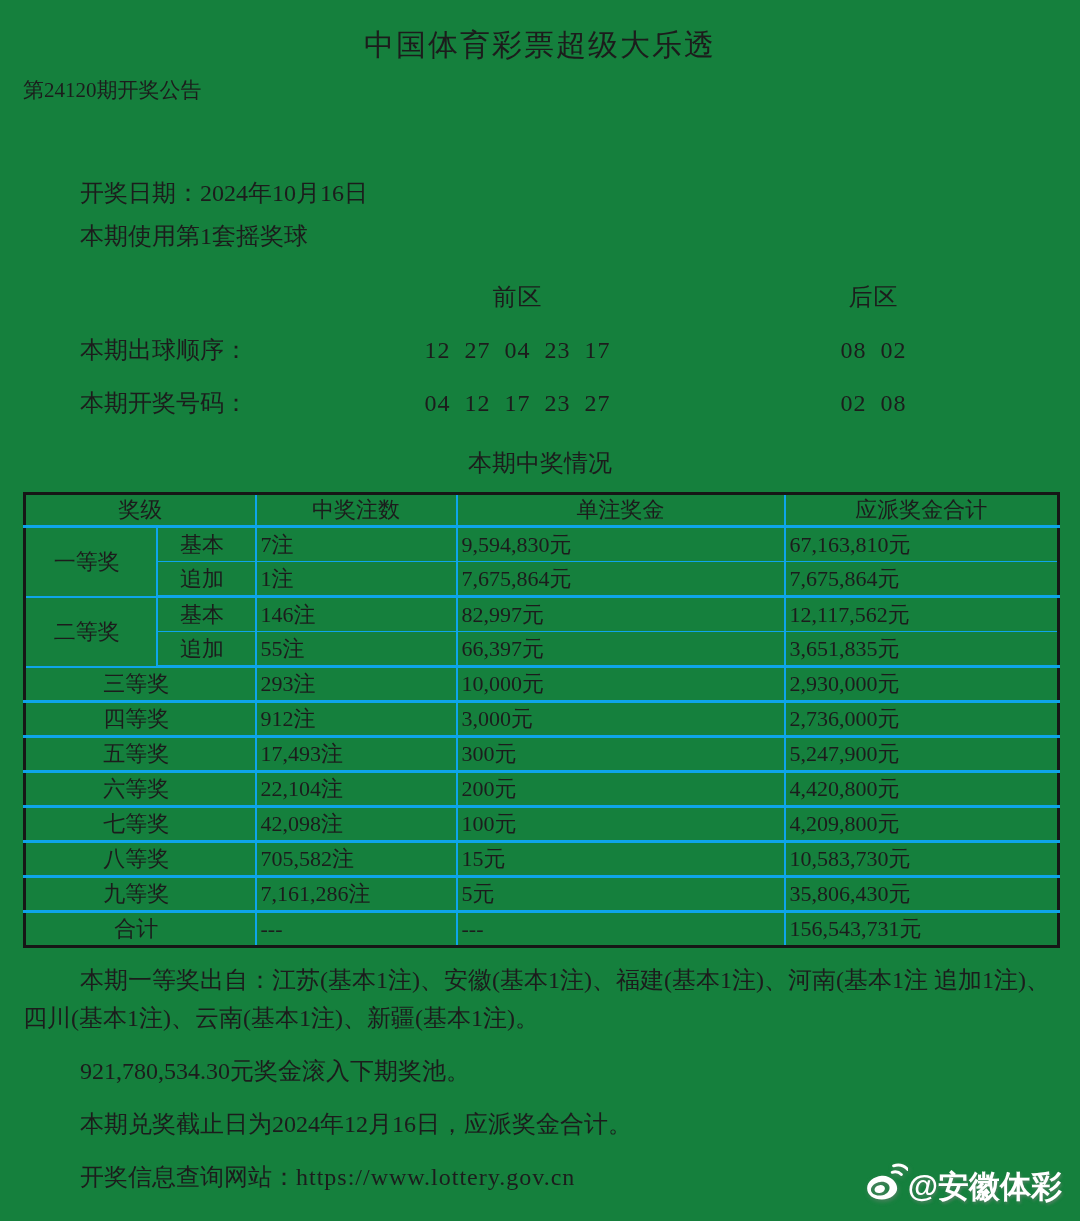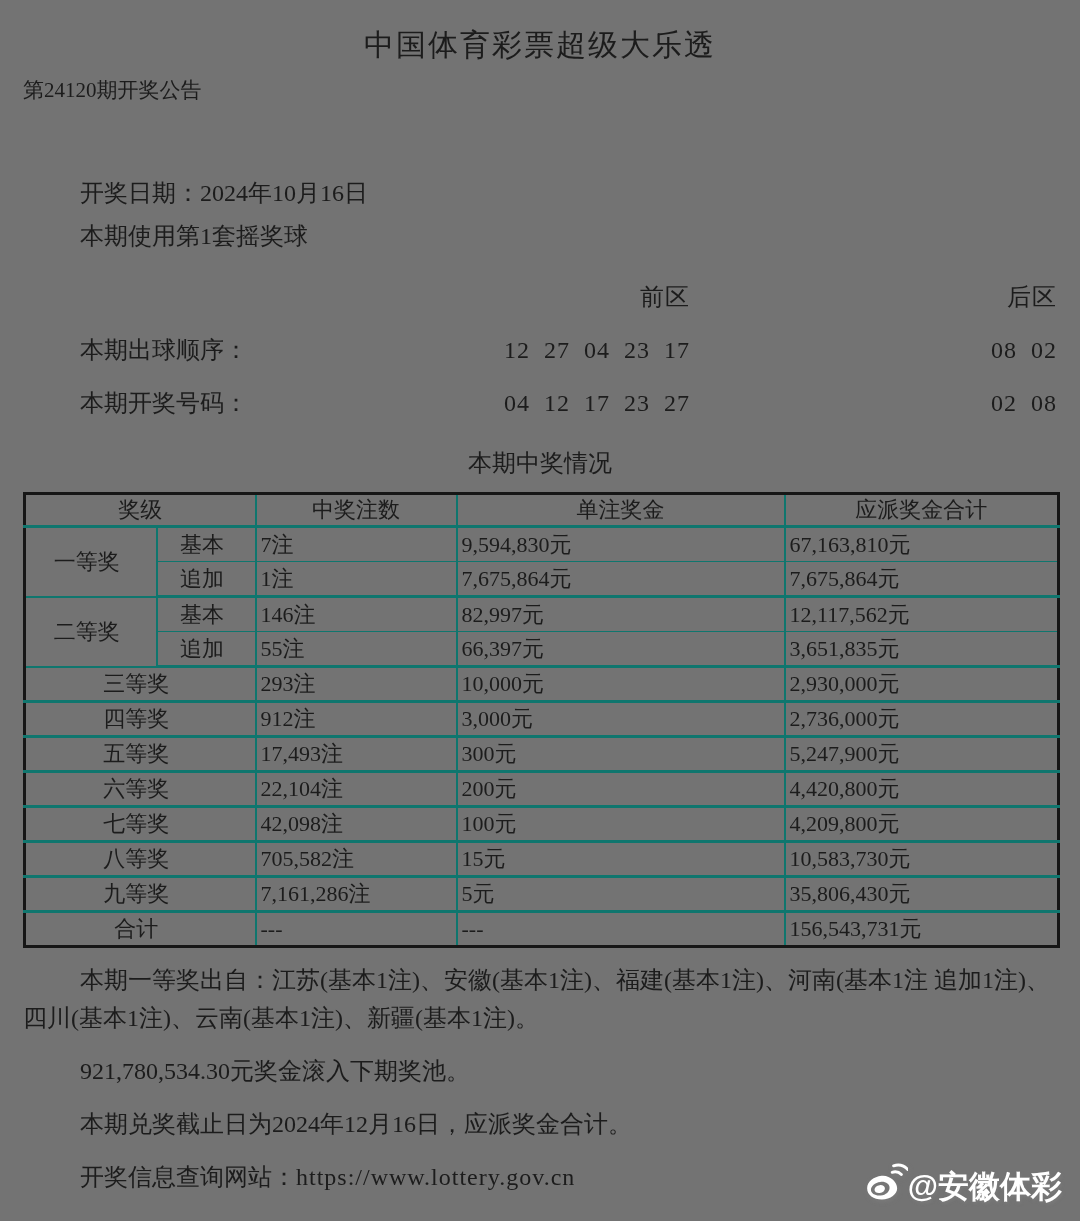--- a/index.html
+++ b/index.html
@@ -2,49 +2,49 @@
 <html><head>
 <meta charset="utf-8">
 <style>
   * { margin:0; padding:0; box-sizing:border-box; }
   html,body { background:#ffffff; }
   body {
     width:1080px; height:1221px;
     font-family:"Liberation Serif","DejaVu Serif",serif;
     color:#1c1c1c;
   }
-  .page { position:relative; width:1080px; height:1221px; overflow:hidden; background:#737373; }
+  .page { position:relative; width:1080px; height:1221px; overflow:hidden; background:#15803d; }
   .doc { padding:26px 23px 0 23px; }
 
   .title {
     text-align:center; font-size:30px; letter-spacing:2px; line-height:38px;
   }
   .subtitle {
     text-align:left; font-size:21px; line-height:28px; margin-top:12px;
   }
 
   .info-block { margin-top:68px; padding-left:57px; }
   .info-line { font-size:24px; line-height:43px; white-space:nowrap; }
 
   .zones { margin-top:22px; }
   .numrow {
     display:grid; grid-template-columns:322px 345px 1fr;
     font-size:24px; line-height:28px; margin-top:25px;
   }
   .numrow .lab { padding-left:57px; white-space:nowrap; }
-  .numrow .front, .numrow .back { text-align:right; word-spacing:7px; letter-spacing:1px; }
+  .numrow .front, .numrow .back { text-align:center; word-spacing:7px; letter-spacing:1px; }
 
   .table-title { text-align:center; font-size:24px; margin-top:30px; }
 
   table.prize {
     width:1034px; margin-top:13px; border-collapse:collapse; table-layout:fixed;
     border:3px solid #161616; font-size:22px;
   }
   table.prize th, table.prize td {
-    border:2px solid #0f766e; height:35px; padding:0 12px 0 4px;
+    border:2px solid #0ea5e9; height:35px; padding:0 12px 0 4px;
   }
   table.prize th { height:31px; font-weight:normal; text-align:center; border-bottom-width:3px; padding:0; }
   td.c { text-align:center; padding:0; }
   td.r { }
   tr.thin-bot td { border-bottom-width:1px; }
   tr.thin-top td { border-top-width:1px; }
   tr.group-end td { border-bottom-width:3px; }
 
   .notes { margin-top:13px; }
   .para { font-size:24px; line-height:38px; text-indent:57px; }

